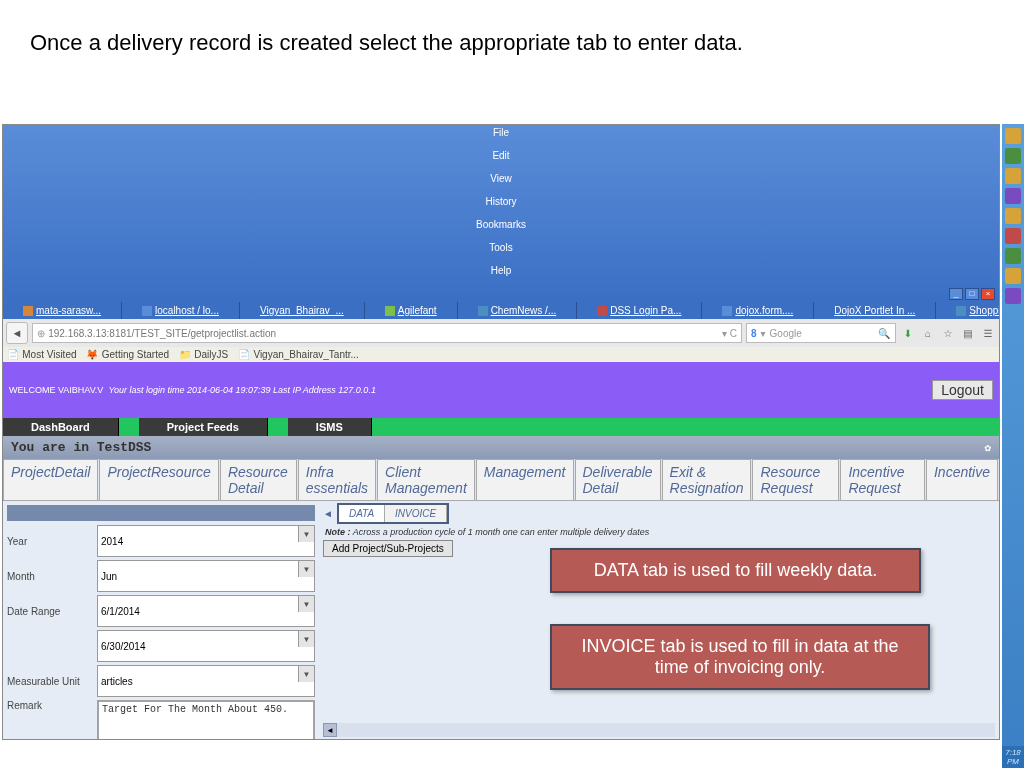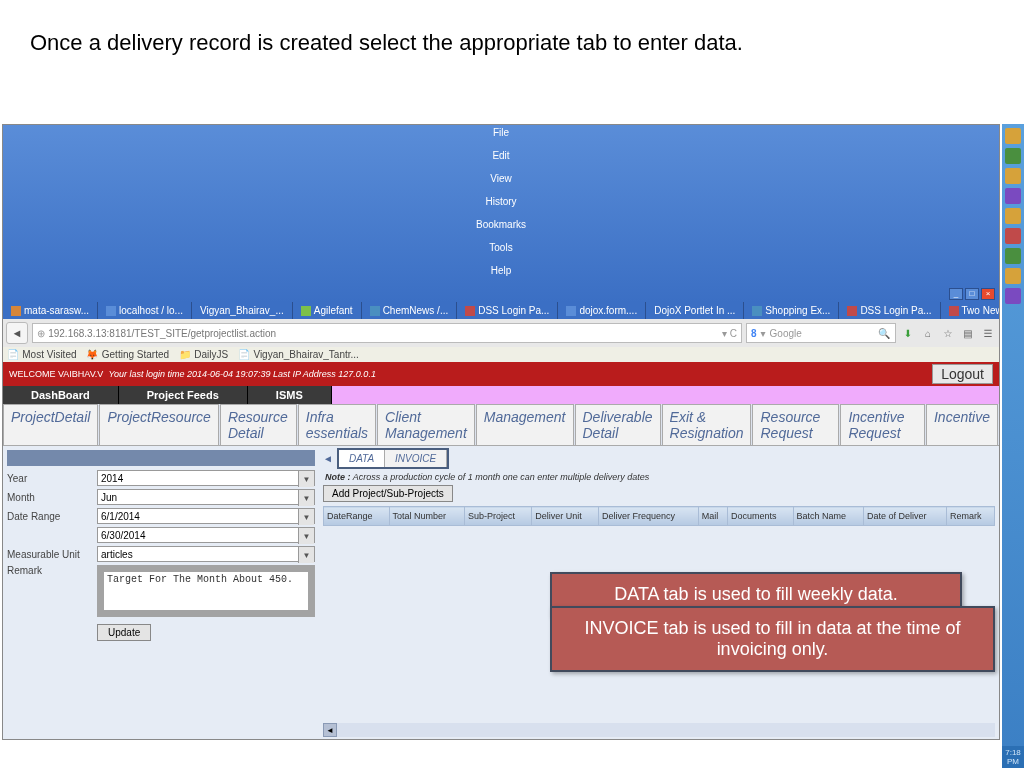--- a/index.html
+++ b/index.html
@@ -5,66 +5,66 @@
 * { box-sizing: border-box; margin: 0; padding: 0; }
 body { font-family: Arial, sans-serif; background: #fff; width: 1024px; height: 768px; overflow: hidden; position: relative; }
 .instruction { font-size: 22px; padding: 30px 30px 18px; font-weight: 400; }
 .browser { position: absolute; top: 124px; left: 2px; right: 24px; bottom: 28px; border: 1px solid #888; display: flex; flex-direction: column; }
 .menubar { background: linear-gradient(#5a8dd8, #3b6fc4); color: #fff; font-size: 10px; padding: 2px 4px; display: flex; gap: 12px; align-items: center; flex-direction: column; }
 .menubar span { cursor: default; }
 .win-controls { margin-left: auto; display: flex; gap: 2px; }
 .win-btn { width: 14px; height: 12px; background: #5a8dd8; border: 1px solid #2b4f8f; font-size: 8px; text-align: center; line-height: 10px; }
 .win-btn.close { background: #e64a2e; color: #fff; }
 .tabbar { background: #3b6fc4; display: flex; font-size: 10px; overflow: hidden; }
-.btab { padding: 3px 8px; color: #fff; display: flex; align-items: center; gap: 3px; border-right: 1px solid #2b4f8f; white-space: nowrap; }
+.btab { padding: 3px 20px; color: #fff; display: flex; align-items: center; gap: 3px; border-right: 1px solid #2b4f8f; white-space: nowrap; text-decoration: underline; }
 .favicon { width: 10px; height: 10px; background: #d6863a; display: inline-block; }
 .addrbar { background: #e8e8e8; padding: 3px; display: flex; align-items: center; gap: 4px; font-size: 10px; }
 .navbtn { width: 22px; height: 22px; border: 1px solid #bbb; border-radius: 3px; background: #f5f5f5; display: flex; align-items: center; justify-content: center; font-size: 11px; color: #555; }
 .urlbox { flex: 1; height: 20px; border: 1px solid #bbb; background: #fff; padding: 0 4px; display: flex; align-items: center; color: #777; }
 .searchbox { width: 150px; height: 20px; border: 1px solid #bbb; background: #fff; display: flex; align-items: center; padding: 0 4px; }
 .tbicon { width: 16px; height: 16px; display: flex; align-items: center; justify-content: center; color: #666; }
 .bookbar { background: #efefe5; padding: 2px 4px; font-size: 10px; display: flex; gap: 10px; align-items: center; color: #444; }
 .appwrap { flex: 1; display: flex; flex-direction: column; overflow: hidden; }
-.welcome { background: #b91c1c; color: #fff; font-size: 9px; padding: 2px 6px; display: flex; align-items: center; }
+.welcome { background: #8b5cf6; color: #fff; font-size: 9px; padding: 18px 6px; display: flex; align-items: center; }
 .logout { margin-left: auto; background: #e8e8e8; color: #333; padding: 1px 8px; font-size: 14px; border: 1px solid #999; }
-.mainnav { background: #f0abfc; display: flex; }
+.mainnav { background: #22c55e; display: flex; gap: 20px; }
 .mainnav-item { background: #3a3a3a; color: #fff; font-size: 11px; font-weight: bold; padding: 3px 28px; border-right: 1px solid #000; }
 .locbar { background: linear-gradient(#a5b1c5, #8b9ab5); padding: 4px 8px; font-family: "Courier New", monospace; font-size: 13px; font-weight: bold; color: #333; display: flex; align-items: center; }
 .gear { margin-left: auto; color: #fff; font-size: 11px; }
 .subtabs { display: flex; font-size: 14px; font-style: italic; background: #dde3ee; border-bottom: 1px solid #aaa; }
 .subtab { padding: 4px 7px; border: 1px solid #aaa; border-bottom: none; background: #f2f2f2; color: #516a99; margin-right: 1px; }
 .content { flex: 1; display: flex; background: #e6ecf5; font-size: 10px; overflow: hidden; }
 .leftpanel { width: 316px; padding: 4px; }
 .leftheader { background: #7489ab; height: 16px; margin-bottom: 4px; }
 .formrow { display: flex; align-items: center; margin-bottom: 3px; }
 .formlabel { width: 90px; color: #444; font-size: 10px; }
-.formfield { flex: 1; height: 16px; border: 1px solid #999; background: #fff; padding: 0 3px; display: flex; align-items: center; font-size: 10px; position: relative; }
+.formfield { flex: 1; height: 32px; border: 1px solid #999; background: #fff; padding: 0 3px; display: flex; align-items: center; font-size: 10px; position: relative; }
 .dd-arrow { position: absolute; right: 0; top: 0; width: 16px; height: 16px; background: #e4e4e4; border-left: 1px solid #999; display: flex; align-items: center; justify-content: center; font-size: 8px; color: #555; }
-.remark-box { flex: 1; height: 52px; border: 7px solid #a3a3a3; background: #fff; padding: 2px 3px; font-family: "Courier New", monospace; font-size: 10px; color: #333; }
+.remark-box { flex: 1; height: 52px; border: 2px solid #a3a3a3; background: #fff; padding: 2px 3px; font-family: "Courier New", monospace; font-size: 10px; color: #333; }
 .update-btn { margin-left: 90px; margin-top: 4px; padding: 2px 10px; background: #e4e4e4; border: 1px solid #888; font-size: 10px; }
 .rightpanel { flex: 1; padding: 2px 4px; display: flex; flex-direction: column; }
 .datatabs { display: flex; border: 2px solid #4a5e7e; width: fit-content; font-style: italic; font-size: 10px; }
 .datatab { padding: 3px 10px; color: #516a99; border-right: 1px solid #aaa; background: #f2f2f2; }
 .datatab.active { background: #fff; }
 .note { font-size: 9px; font-style: italic; padding: 3px 2px; color: #333; }
 .note b { font-weight: bold; }
 .addbtn { padding: 2px 8px; background: #e4e4e4; border: 1px solid #888; font-size: 10px; width: fit-content; margin-bottom: 4px; }
 .dtable { width: 100%; border-collapse: collapse; font-size: 9px; }
 .dtable th { background: linear-gradient(#d8e4f2, #b5c9e2); padding: 4px 3px; text-align: left; color: #333; border: 1px solid #a9bcd6; font-weight: normal; }
 .hscroll { margin-top: auto; height: 14px; background: #d8e0ee; display: flex; }
 .hscroll-thumb { width: 14px; height: 14px; background: #b5c0d4; border: 1px solid #8a9ab5; display: flex; align-items: center; justify-content: center; font-size: 8px; }
 .sidetray { position: absolute; top: 124px; right: 0; width: 22px; bottom: 0; background: linear-gradient(#5aa0dd, #3b7fc4); display: flex; flex-direction: column; align-items: center; padding-top: 4px; gap: 4px; }
 .tray-ico { width: 16px; height: 16px; background: #d6a23a; border-radius: 2px; }
 .tray-ico.b { background: #4a8f3f; }
 .tray-ico.c { background: #7a4ac0; }
 .tray-ico.d { background: #c04a4a; }
-.clock { position: absolute; bottom: 0; right: 0; width: 22px; background: #2b6fb4; color: #cfe4f7; font-size: 8px; text-align: center; padding: 2px 0; }
+.clock { position: absolute; bottom: 0; right: 0; width: 22px; background: #2b6fb4; color: #cfe4f7; font-size: 8px; text-align: center; padding: 2px 0; font-style: italic; }
 .callout { position: absolute; background: #b65a55; color: #fff; border: 2px solid #414a5c; padding: 10px 18px; font-size: 18px; text-align: center; box-shadow: 2px 2px 4px rgba(0,0,0,.3); }
-.callout1 { top: 548px; left: 550px; width: 412px; margin-top: 24px; }
-.callout2 { top: 606px; left: 550px; width: 445px; }
+.callout1 { top: 548px; left: 550px; width: 371px; }
+.callout2 { top: 624px; left: 550px; width: 380px; }
 </style>
 </head>
 <body>
 
 <div class="instruction">Once a delivery record is created select the appropriate tab to enter data.</div>
 
 <div class="browser">
   <div class="menubar">
     <span>File</span>
     <span>Edit</span>
@@ -153,20 +153,24 @@
     <div class="welcome">
       <span>WELCOME  VAIBHAV.V</span>&nbsp;&nbsp;
       <span style="font-style:italic">Your last login time 2014-06-04 19:07:39 Last IP Address 127.0.0.1</span>
       <span class="logout">Logout</span>
     </div>
     <div class="mainnav">
       <div class="mainnav-item">DashBoard</div>
       <div class="mainnav-item">Project Feeds</div>
       <div class="mainnav-item">ISMS</div>
     </div>
+    <div class="locbar">
+      <span>You are in TestDSS</span>
+      <span class="gear">✿</span>
+    </div>
     <div class="subtabs">
       <div class="subtab">ProjectDetail</div>
       <div class="subtab">ProjectResource</div>
       <div class="subtab">Resource Detail</div>
       <div class="subtab">Infra essentials</div>
       <div class="subtab">Client Management</div>
       <div class="subtab">Management</div>
       <div class="subtab">Deliverable Detail</div>
       <div class="subtab">Exit &amp; Resignation</div>
       <div class="subtab">Resource Request</div>
@@ -222,36 +226,20 @@
       <div class="rightpanel">
         <div style="display:flex;align-items:center">
           <span style="color:#516a99;margin-right:4px">◄</span>
           <div class="datatabs">
             <div class="datatab active">DATA</div>
             <div class="datatab">INVOICE</div>
           </div>
         </div>
         <div class="note"><b>Note :</b> <span>Across a production cycle of 1 month one can enter multiple delivery dates</span></div>
         <div class="addbtn">Add Project/Sub-Projects</div>
-        <table class="dtable">
-          <thead>
-              <tr>
-            <th>DateRange</th>
-            <th>Total Number</th>
-            <th>Sub-Project</th>
-            <th>Deliver Unit</th>
-            <th>Deliver Frequency</th>
-            <th>Mail</th>
-            <th>Documents</th>
-            <th>Batch Name</th>
-            <th>Date of Deliver</th>
-            <th>Remark</th>
-          </tr>
-            </thead>
-        </table>
         <div class="hscroll">
           <div class="hscroll-thumb">◄</div>
         </div>
       </div>
     </div>
   </div>
 </div>
 
 <div class="sidetray">
   <div class="tray-ico"></div>

